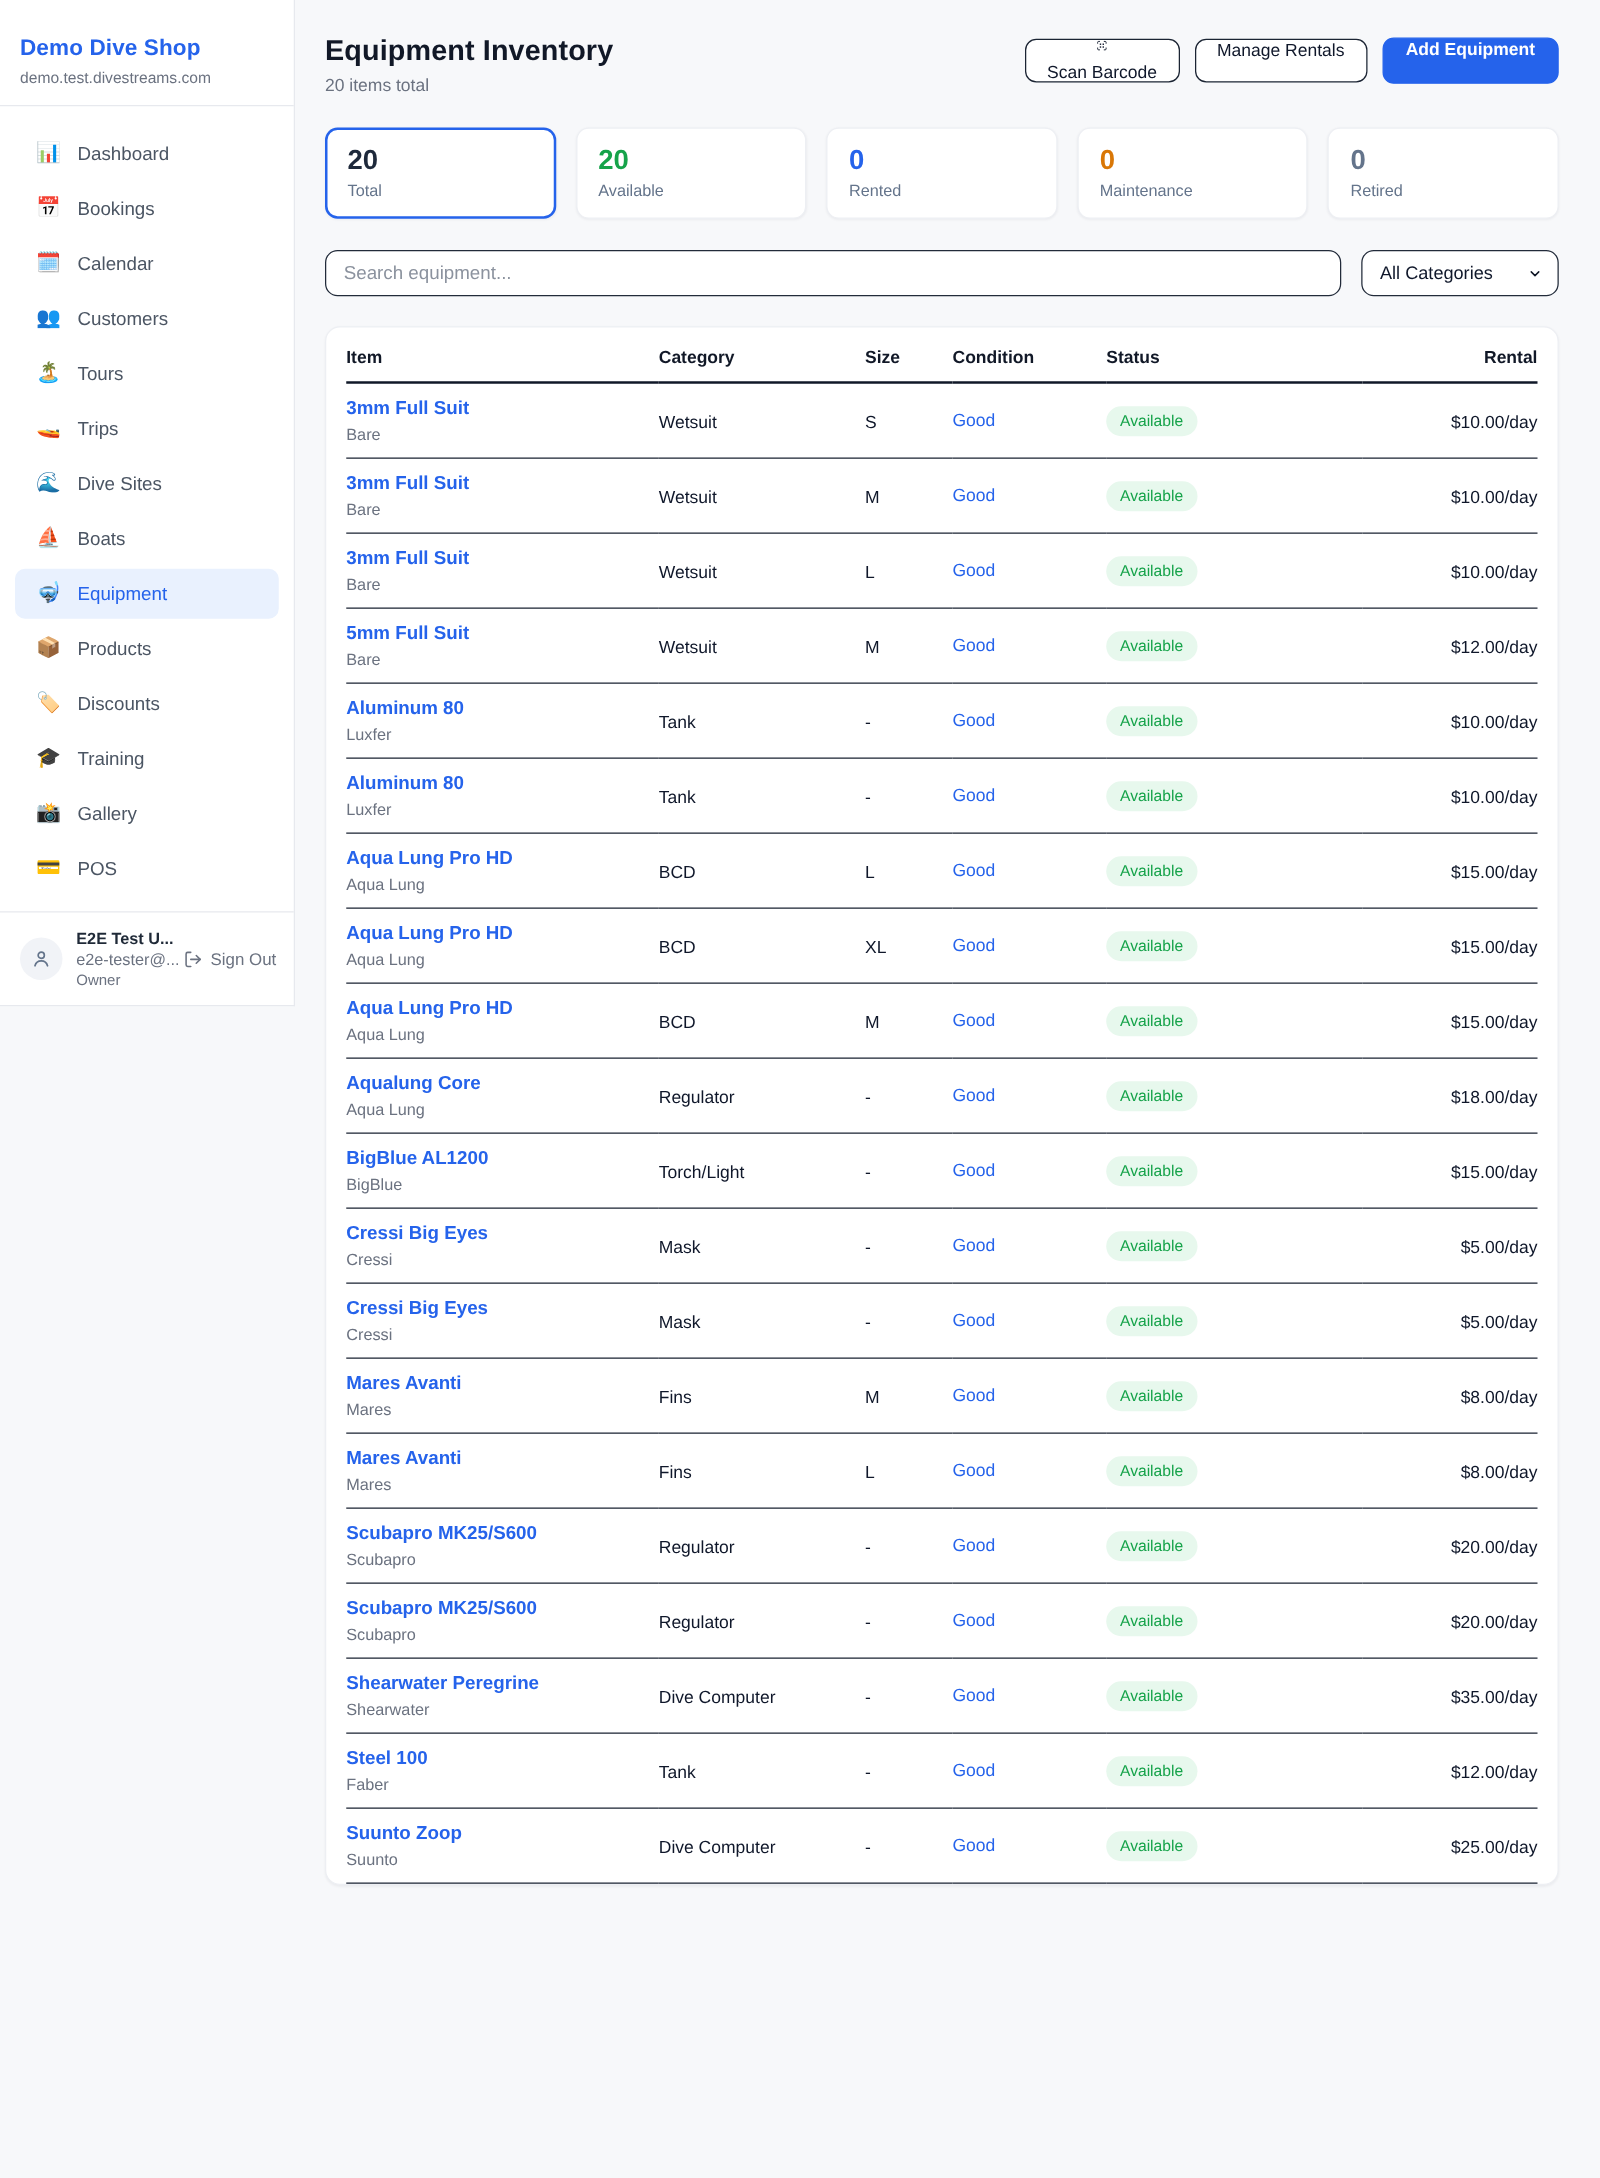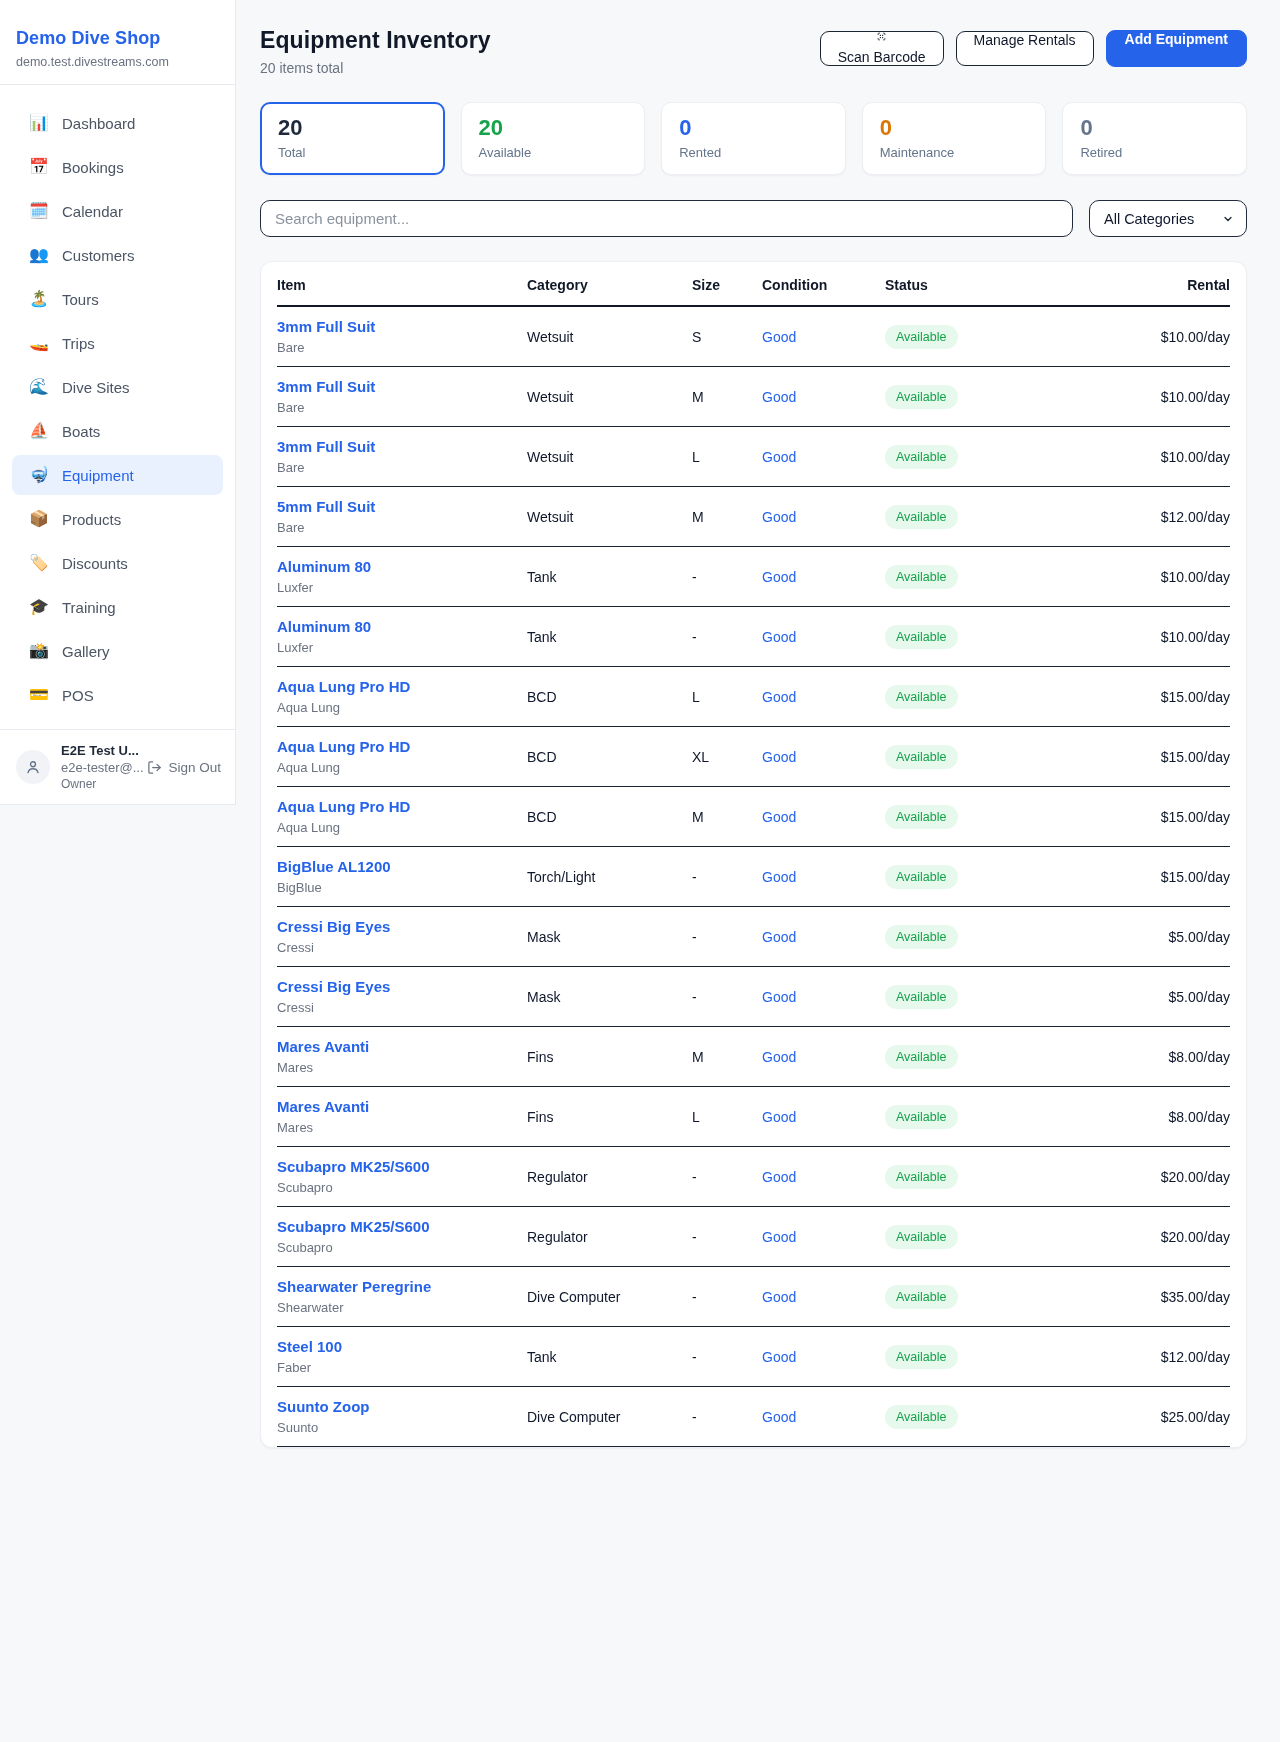--- a/index.html
+++ b/index.html
@@ -346,20 +346,31 @@
       <div class="item-brand">Aqua Lung</div>
     </td>
     <td class="cell">BCD</td>
     <td class="cell">M</td>
     <td><a class="condition-link">Good</a></td>
     <td><span class="badge">Available</span></td>
     <td class="rental">$15.00/day</td>
   </tr>
             <tr>
     <td>
+      <a class="item-name">Aqualung Core</a>
+      <div class="item-brand">Aqua Lung</div>
+    </td>
+    <td class="cell">Regulator</td>
+    <td class="cell">-</td>
+    <td><a class="condition-link">Good</a></td>
+    <td><span class="badge">Available</span></td>
+    <td class="rental">$18.00/day</td>
+  </tr>
+            <tr>
+    <td>
       <a class="item-name">BigBlue AL1200</a>
       <div class="item-brand">BigBlue</div>
     </td>
     <td class="cell">Torch/Light</td>
     <td class="cell">-</td>
     <td><a class="condition-link">Good</a></td>
     <td><span class="badge">Available</span></td>
     <td class="rental">$15.00/day</td>
   </tr>
             <tr>

